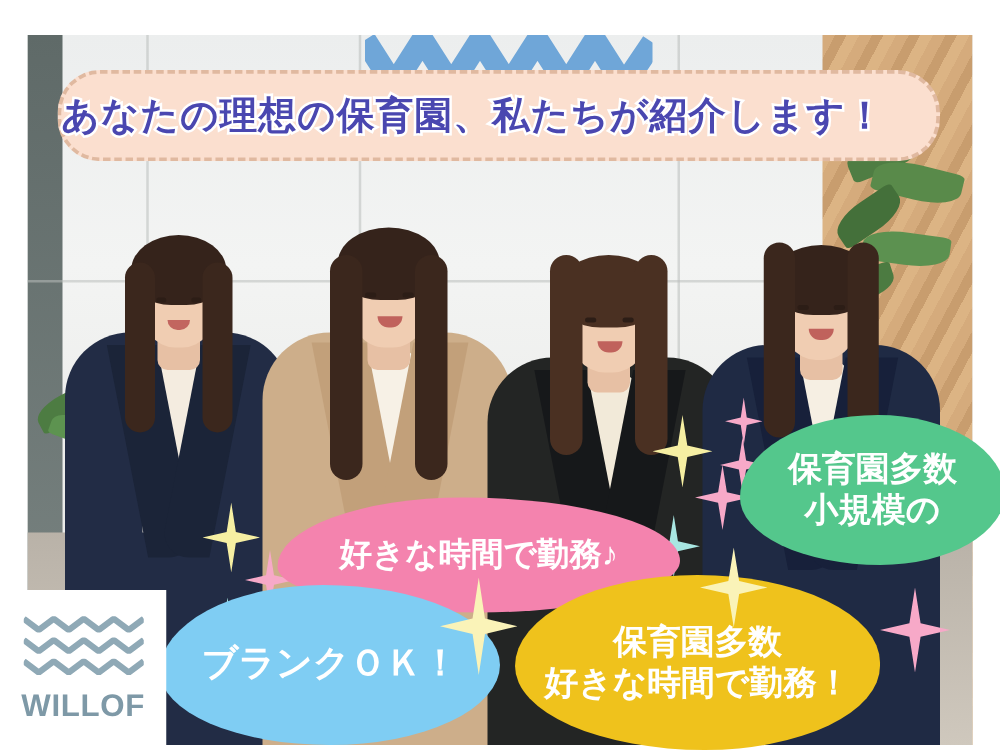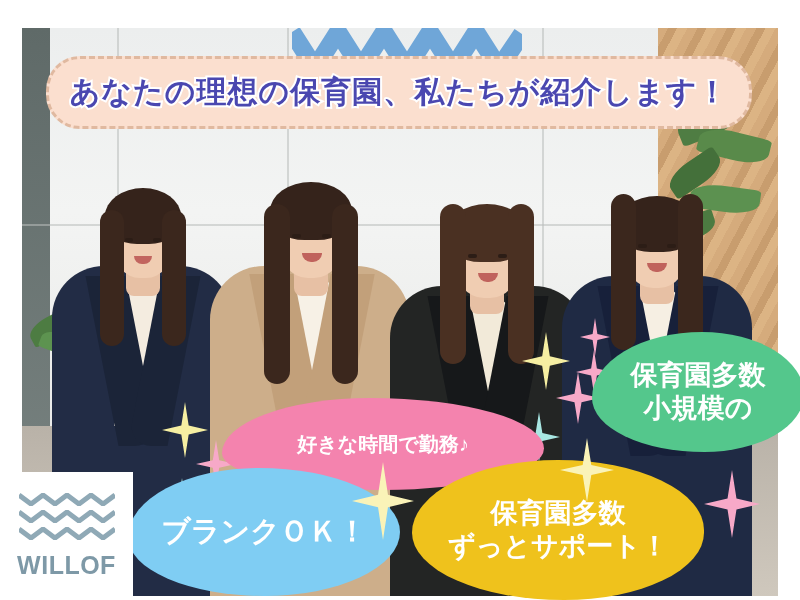--- a/index.html
+++ b/index.html
@@ -63,21 +63,21 @@
   .body{position:absolute;border-radius:40px 40px 0 0;}
   .shirt{position:absolute;background:#f6efe4;border-radius:30px 30px 0 0;}
   .lapelL,.lapelR{position:absolute;}
 
   
   .banner{
     position:absolute;left:46px;top:56px;width:706px;height:73px;
     background:#fbdfcf;border-radius:34px;
     border:3px dashed #e0b9a0;
     box-sizing:border-box;
-    display:flex;align-items:center;justify-content:center;
+    display:flex;align-items:center;justify-content:flex-start;
   }
   .banner-text{
     font-size:30px;font-weight:bold;color:#4a47b0;letter-spacing:1px;
     -webkit-text-stroke:4px #ffffff;paint-order:stroke fill;
     white-space:nowrap;
   }
 
   
   .spark{
     position:absolute;
@@ -96,21 +96,21 @@
     background:#54c78c;
     border-radius:52% 48% 47% 53% / 55% 52% 48% 45%;
   }
   .bub-green span{font-size:27px;}
 
   .bub-pink{
     left:222px;top:398px;width:322px;height:92px;
     background:#f483ae;
     border-radius:46% 54% 50% 50% / 60% 55% 45% 40%;
   }
-  .bub-pink span{font-size:20px;}
+  .bub-pink span{font-size:26px;}
 
   .bub-blue{
     left:128px;top:468px;width:272px;height:128px;
     background:#7fcdf3;
     border-radius:48% 52% 50% 50% / 54% 50% 50% 46%;
   }
   .bub-blue span{font-size:29px;font-family:Liberation Serif, serif;}
 
   .bub-yellow{
     left:412px;top:460px;width:292px;height:140px;
@@ -249,21 +249,21 @@
 
   <div class="bubble bub-blue">
     <span>ブランクＯＫ！</span>
   </div>
 
   <div class="spark" style="left:352px;top:462px;width:62px;height:78px;background:#faf3b8;"></div>
 
   <div class="bubble bub-yellow">
     <span>
       <span>保育園多数</span>
-      <span>ずっとサポート！</span>
+      <span>好きな時間で勤務！</span>
     </span>
   </div>
 
   <div class="spark" style="left:560px;top:438px;width:54px;height:64px;background:#faf3b8;"></div>
   <div class="spark" style="left:704px;top:470px;width:56px;height:68px;background:#f7a9c8;"></div>
   <div class="spark" style="left:580px;top:318px;width:30px;height:38px;background:#f7a9c8;"></div>
 
   <div class="banner">
     <div class="banner-text">あなたの理想の保育園、私たちが紹介します！</div>
   </div>

